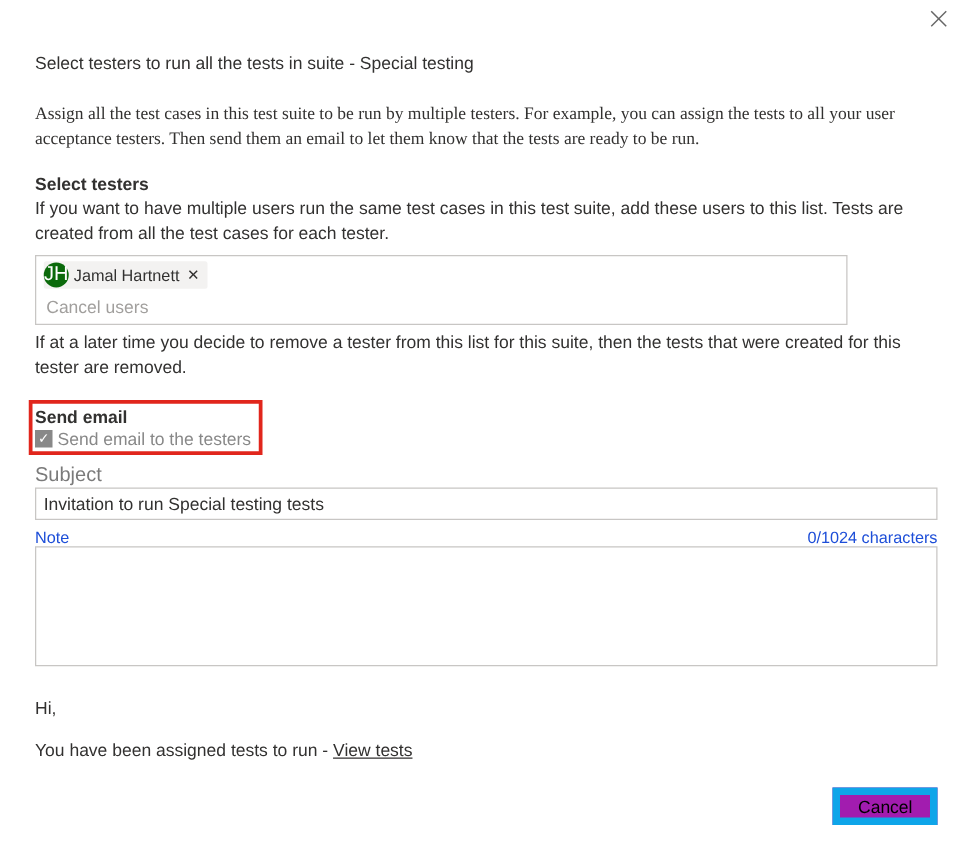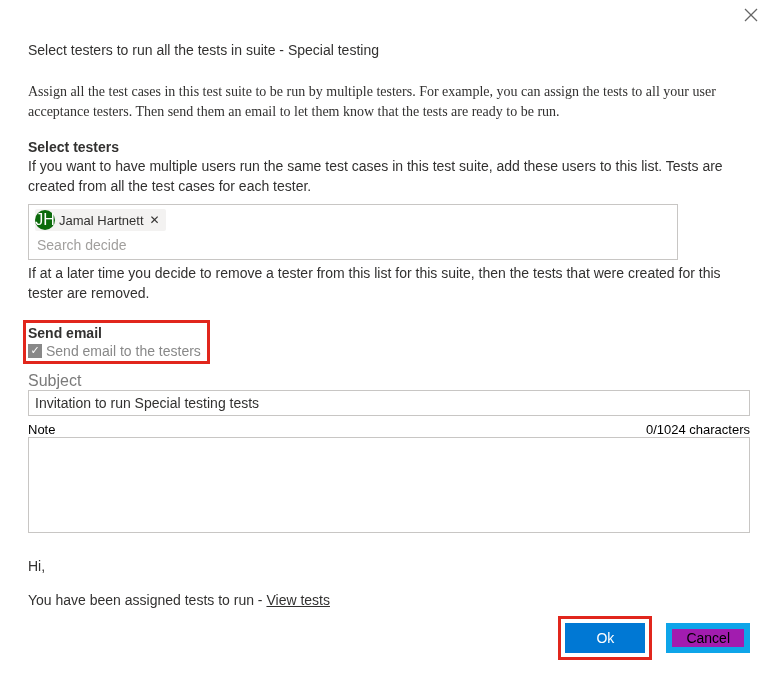--- a/index.html
+++ b/index.html
@@ -128,21 +128,21 @@
     border: 1px solid #c8c6c4;
     padding: 4px 6px;
     font-size: 14px;
     font-family: inherit;
     color: #323130;
   }
   .note-meta {
     display: flex;
     justify-content: space-between;
     font-size: 13px;
-    color: #000000;
+    color: #1d4ed8;
     margin-top: 6px;
   }
   .note-textarea {
     width: 100%;
     height: 96px;
     border: 1px solid #c8c6c4;
     resize: none;
     font-family: inherit;
     font-size: 14px;
     padding: 4px 6px;
@@ -202,21 +202,21 @@
   <div class="sub-desc">If you want to have multiple users run the same test cases in this test suite, add these users to this list. Tests are created from all the test cases for each tester.</div>
 
   <div class="user-picker">
     <div class="user-chip-row">
       <span class="chip">
         <span class="avatar">JH</span>
         <span class="chip-name">Jamal Hartnett</span>
         <span class="chip-remove">✕</span>
       </span>
     </div>
-    <div class="search-row">Search decide</div>
+    <div class="search-row">Cancel users</div>
   </div>
 
   <div class="note-after-picker">If at a later time you decide to remove a tester from this list for this suite, then the tests that were created for this tester are removed.</div>
 
   <div class="highlight-box">
     <div class="section-heading">Send email</div>
     <div class="checkbox-row">
       <span class="checkbox-box">✓</span>
       <span>Send email to the testers</span>
     </div>
@@ -232,19 +232,16 @@
   <textarea class="note-textarea" style=""></textarea>
 
   <div class="preview">
     <p>Hi,</p>
     <p>
       <span>You have been assigned tests to run - </span><a>View tests</a>
     </p>
   </div>
 
   <div class="button-row">
-    <span class="ok-wrap">
-      <button class="btn btn-primary">Ok</button>
-    </span>
     <button class="btn">Cancel</button>
   </div>
 
 </div>
 
 </body></html>

